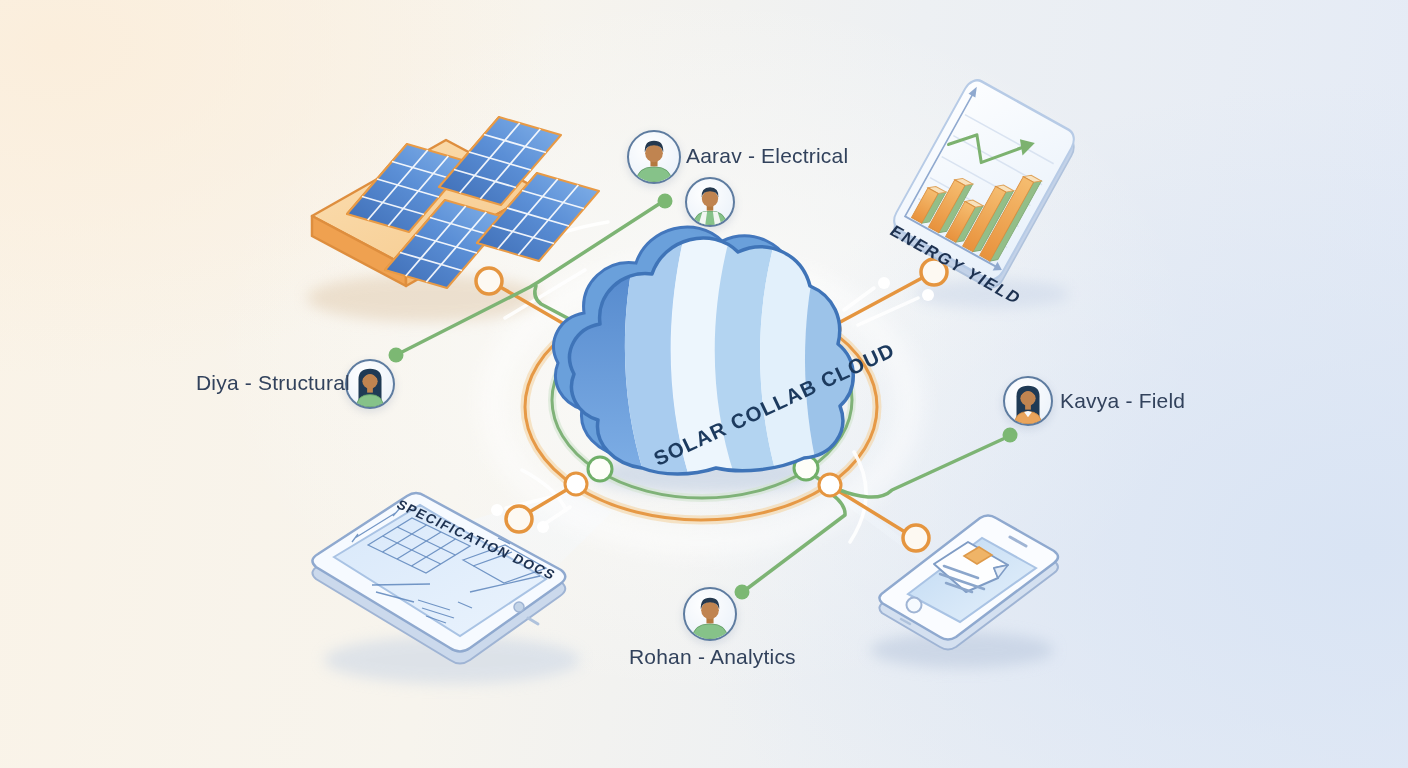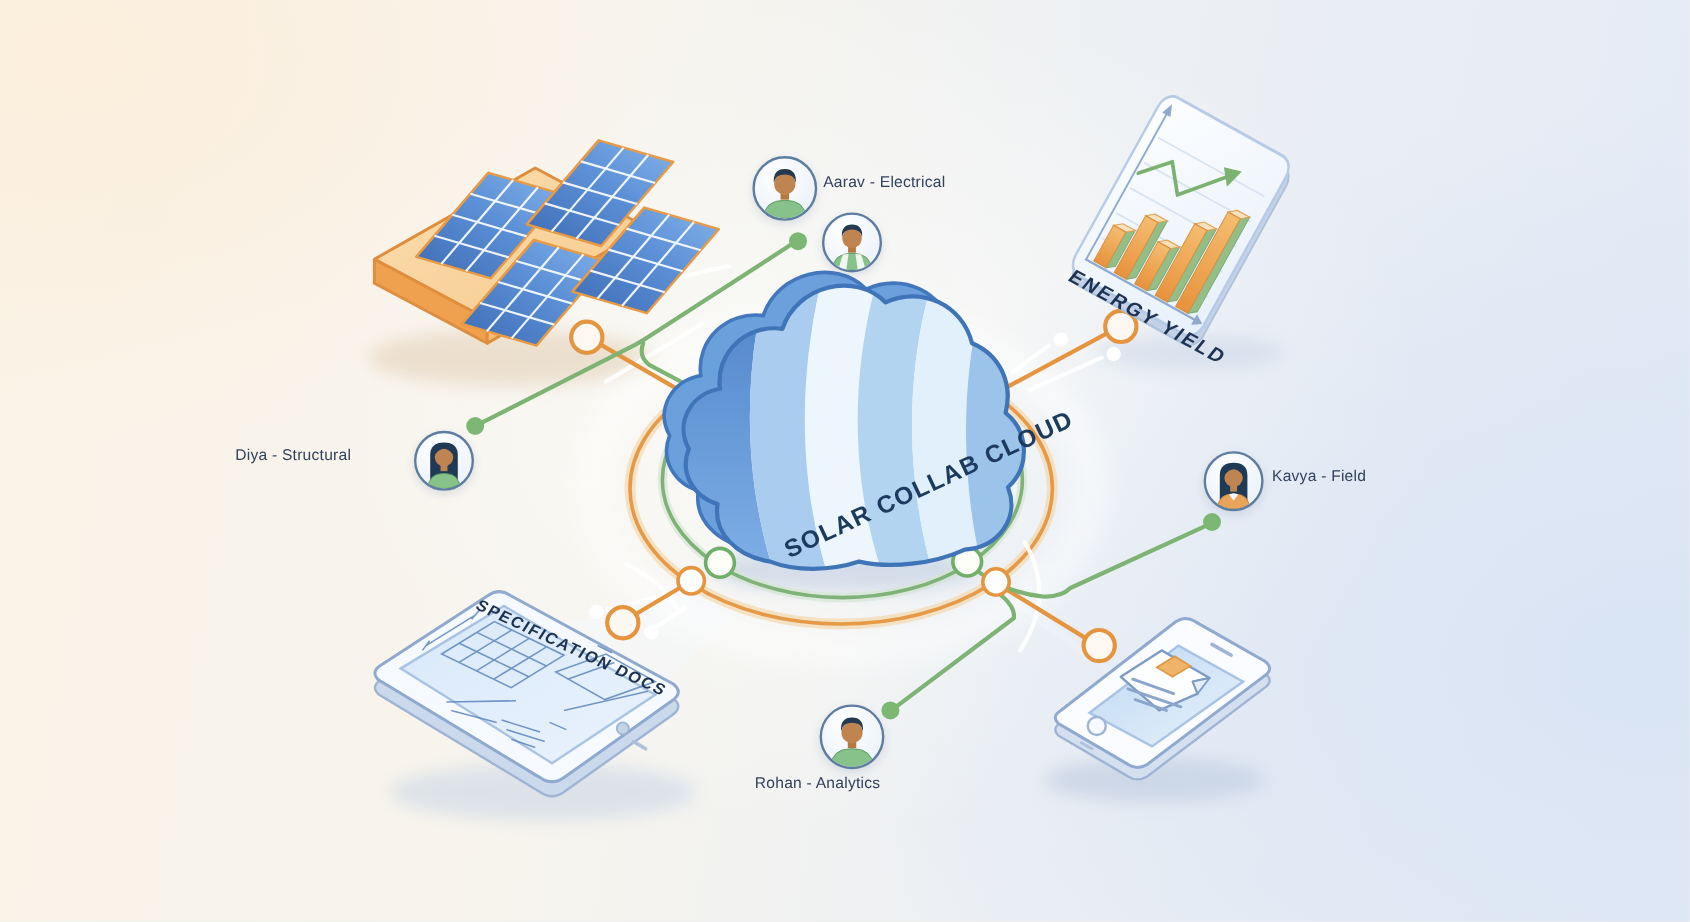--- a/index.html
+++ b/index.html
@@ -7,21 +7,21 @@
     position:relative;width:1408px;height:768px;overflow:hidden;
     font-family:"Liberation Sans",sans-serif;
     background:
       radial-gradient(900px 600px at 4% 6%, #FBEEDC 0%, rgba(251,238,220,0) 55%),
       radial-gradient(1100px 760px at 97% 72%, #D9E4F4 0%, rgba(217,228,244,0) 62%),
       radial-gradient(700px 500px at 50% 45%, #FAFAF8 0%, rgba(250,250,248,0) 70%),
       linear-gradient(100deg, #FAF3E7 0%, #F7F4ED 35%, #EDF0F3 60%, #E3EAF6 100%);
   }
   svg{position:absolute;left:0;top:0;}
   .label{
-    position:absolute;font-size:13px;font-weight:500;color:#32425C;
+    position:absolute;font-size:21px;font-weight:500;color:#32425C;
     white-space:nowrap;letter-spacing:.2px;
   }
   .center-label{
     position:absolute;left:650px;top:449px;
     font-size:20.5px;font-weight:800;color:#1C3A5E;letter-spacing:1.2px;
     transform:rotate(-25deg);transform-origin:left top;white-space:nowrap;
   }
   .energy-label{
     position:absolute;left:898px;top:222px;
     font-size:16.5px;font-weight:800;color:#1D3150;letter-spacing:2px;

